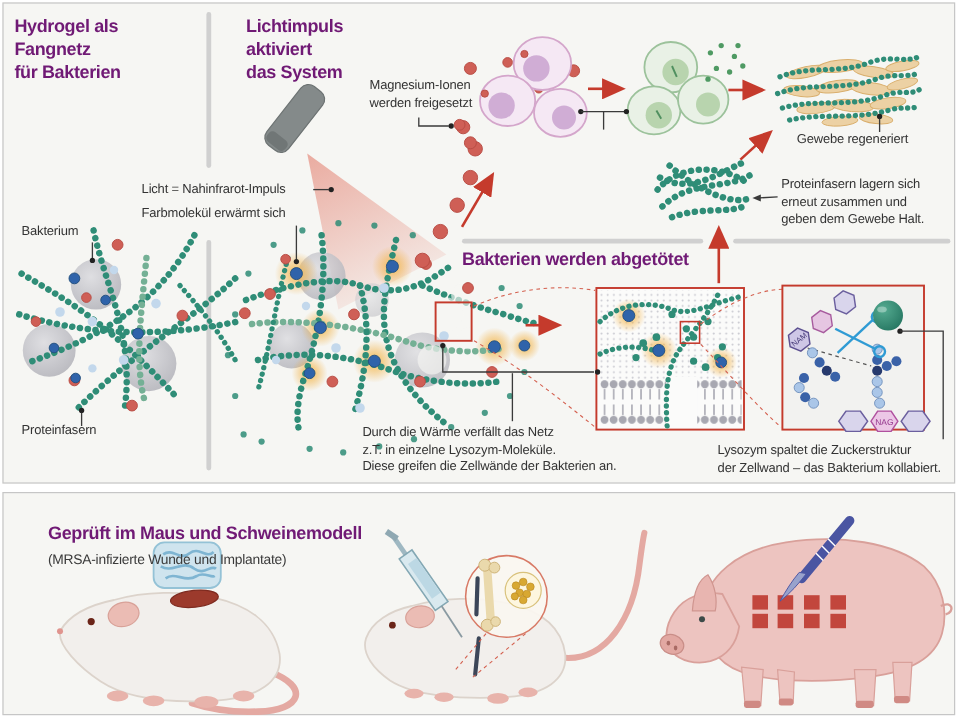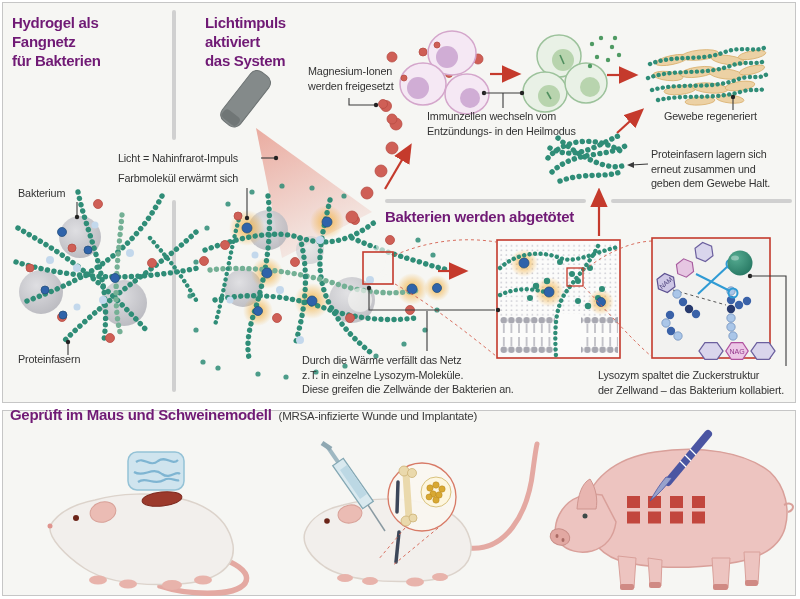--- a/index.html
+++ b/index.html
@@ -6,21 +6,21 @@
   .stage{position:relative;width:800px;height:599px;background:#fff;overflow:hidden;
          font-family:"Liberation Sans","DejaVu Sans",sans-serif;}
   .panel{position:absolute;background:#f6f6f3;border:1px solid #c6c6c6;box-sizing:border-box;}
   .panel.top{left:2px;top:2px;width:794px;height:401px;}
   .panel.bot{left:2px;top:410px;width:794px;height:186px;}
   svg.art{position:absolute;left:0;top:0;z-index:1;pointer-events:none;}
   .txt{position:absolute;z-index:2;color:#2d2d2d;white-space:pre-line;}
   .h1{font-size:15px;font-weight:bold;line-height:1.27;letter-spacing:-.3px;color:#701a75;}
   .lbl{font-size:10.8px;line-height:1.36;letter-spacing:-.15px;color:#333;}
   .bottitle{display:flex;align-items:baseline;gap:7px;white-space:nowrap;}
-  .bottitle .sub{font-size:11.5px;font-weight:normal;letter-spacing:-.2px;color:#3a3a3a;}
+  .bottitle .sub{font-size:11.5px;font-weight:normal;letter-spacing:-.2px;color:#3a3a3a;margin-left:30px;}
   .divider{position:absolute;background:#d0d0d0;z-index:1;border-radius:2px;}
 </style>
 </head>
 <body>
 
 <div class="stage">
 
   <div class="panel top"></div>
   <div class="panel bot"></div>
 
@@ -496,29 +496,27 @@
 aktiviert
 das System</div>
   <div class="txt h1" style="left:385px;top:207px;">Bakterien werden abgetötet</div>
 
   <div class="txt lbl" style="left:18px;top:186px;">Bakterium</div>
   <div class="txt lbl" style="left:18px;top:352px;">Proteinfasern</div>
   <div class="txt lbl" style="left:118px;top:151px;">Licht = Nahinfrarot-Impuls</div>
   <div class="txt lbl" style="left:118px;top:171px;">Farbmolekül erwärmt sich</div>
   <div class="txt lbl" style="left:308px;top:64px;">Magnesium-Ionen
 werden freigesetzt</div>
-  <div class="txt lbl" style="left:427px;top:109px;">Immunzellen wechseln vom
-Entzündungs- in den Heilmodus</div>
   <div class="txt lbl" style="left:664px;top:109px;text-align:right;">Gewebe regeneriert</div>
   <div class="txt lbl" style="left:651px;top:147px;">Proteinfasern lagern sich
 erneut zusammen und
 geben dem Gewebe Halt.</div>
   <div class="txt lbl" style="left:598px;top:368px;">Lysozym spaltet die Zuckerstruktur
 der Zellwand – das Bakterium kollabiert.</div>
   <div class="txt lbl" style="left:302px;top:353px;">Durch die Wärme verfällt das Netz
 z.T. in einzelne Lysozym-Moleküle.
 Diese greifen die Zellwände der Bakterien an.</div>
 
-  <div class="txt bottitle" style="left:10px;top:405px;">
+  <div class="txt bottitle" style="left:10px;top:435px;flex-direction:column;">
     <span class="h1" style="font-size:15px;">Geprüft im Maus und Schweinemodell</span>
     <span class="sub">(MRSA-infizierte Wunde und Implantate)</span>
   </div>
 </div>
 
 </body></html>

